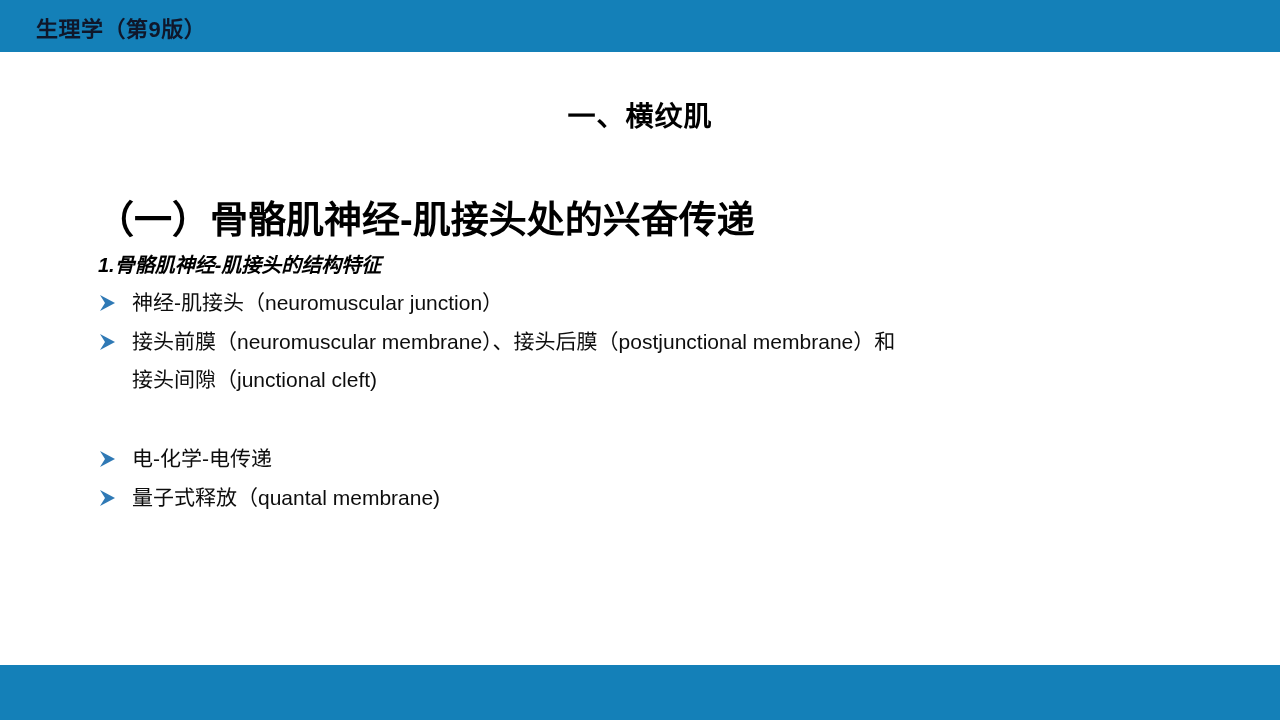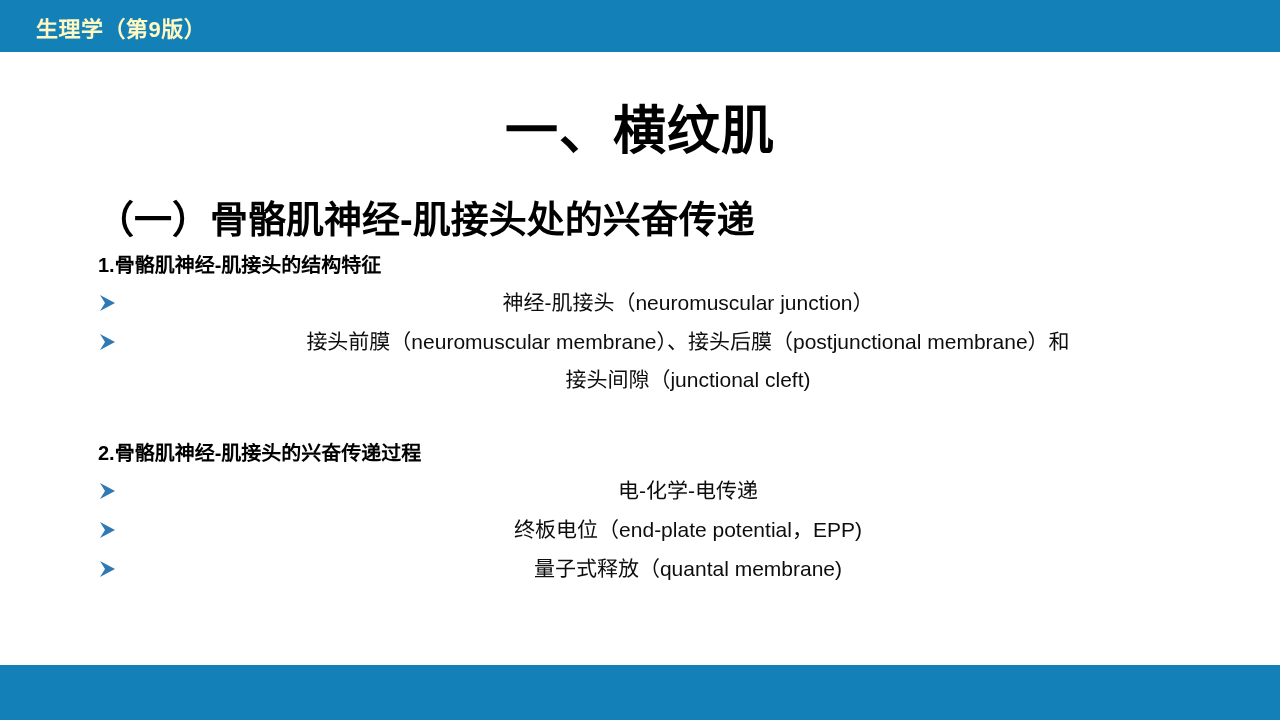--- a/index.html
+++ b/index.html
@@ -32,21 +32,21 @@
     width: 1280px;
     height: 52px;
     background: #1480b8;
   }
   .header-title {
     position: absolute;
     left: 36px;
     top: 11px;
     font-size: 22px;
     font-weight: bold;
-    color: #fef9c3;
+    color: #0f172a;
     letter-spacing: 0.5px;
     white-space: nowrap;
   }
 
   
   .footer-bar {
     position: absolute;
     left: 0;
     bottom: 0;
     width: 1280px;
@@ -62,21 +62,21 @@
     width: 1280px;
     height: 613px;
   }
 
   .slide-title {
     position: absolute;
     left: 0;
     top: 50px;
     width: 1280px;
     text-align: center;
-    font-size: 53px;
+    font-size: 28px;
     font-weight: bold;
     color: #000000;
     letter-spacing: 1px;
     line-height: 1.1;
   }
 
   .section-heading {
     position: absolute;
     left: 96px;
     top: 137px;
@@ -96,36 +96,36 @@
   .block-2 { top: 388px; }
 
   .sub-heading {
     font-size: 20px;
     font-weight: bold;
     color: #000000;
     line-height: 1.3;
     margin: 0 0 6px 0;
     padding-left: 4px;
     white-space: nowrap;
+    font-style: italic;
   }
 
   ul.bullets {
     list-style: none;
     margin: 0;
     padding: 0;
   }
   ul.bullets > li {
     position: relative;
     padding-left: 38px;
     margin: 0 0 1px 0;
     font-size: 21px;
     color: #0d0d0d;
     line-height: 1.80;
     font-weight: normal;
-    text-align: center;
   }
   ul.bullets > li .arrow {
     position: absolute;
     left: 4px;
     top: 0;
     width: 24px;
     height: 38px;
     display: block;
   }
   ul.bullets > li .arrow svg {
@@ -173,37 +173,28 @@
               <path d="M2 1 L17 9 L2 17 L7 9 Z" fill="#2f79b5"></path>
             </svg>
           </span>
           <span class="li-wrap">接头前膜（neuromuscular membrane）、接头后膜（postjunctional membrane）和</span>
           <span class="li-line2">接头间隙（junctional cleft)</span>
         </li>
       </ul>
     </div>
 
     <div class="block block-2">
-      <div class="sub-heading">2.骨骼肌神经-肌接头的兴奋传递过程</div>
       <ul class="bullets">
         <li>
           <span class="arrow">
             <svg width="20" height="18" viewBox="0 0 20 18" xmlns="http://www.w3.org/2000/svg">
               <path d="M2 1 L17 9 L2 17 L7 9 Z" fill="#2f79b5"></path>
             </svg>
           </span>
           <span class="li-wrap">电-化学-电传递</span>
-        </li>
-        <li>
-          <span class="arrow">
-            <svg width="20" height="18" viewBox="0 0 20 18" xmlns="http://www.w3.org/2000/svg">
-              <path d="M2 1 L17 9 L2 17 L7 9 Z" fill="#2f79b5"></path>
-            </svg>
-          </span>
-          <span class="li-wrap">终板电位（end-plate potential，EPP)</span>
         </li>
         <li>
           <span class="arrow">
             <svg width="20" height="18" viewBox="0 0 20 18" xmlns="http://www.w3.org/2000/svg">
               <path d="M2 1 L17 9 L2 17 L7 9 Z" fill="#2f79b5"></path>
             </svg>
           </span>
           <span class="li-wrap">量子式释放（quantal membrane)</span>
         </li>
       </ul>

